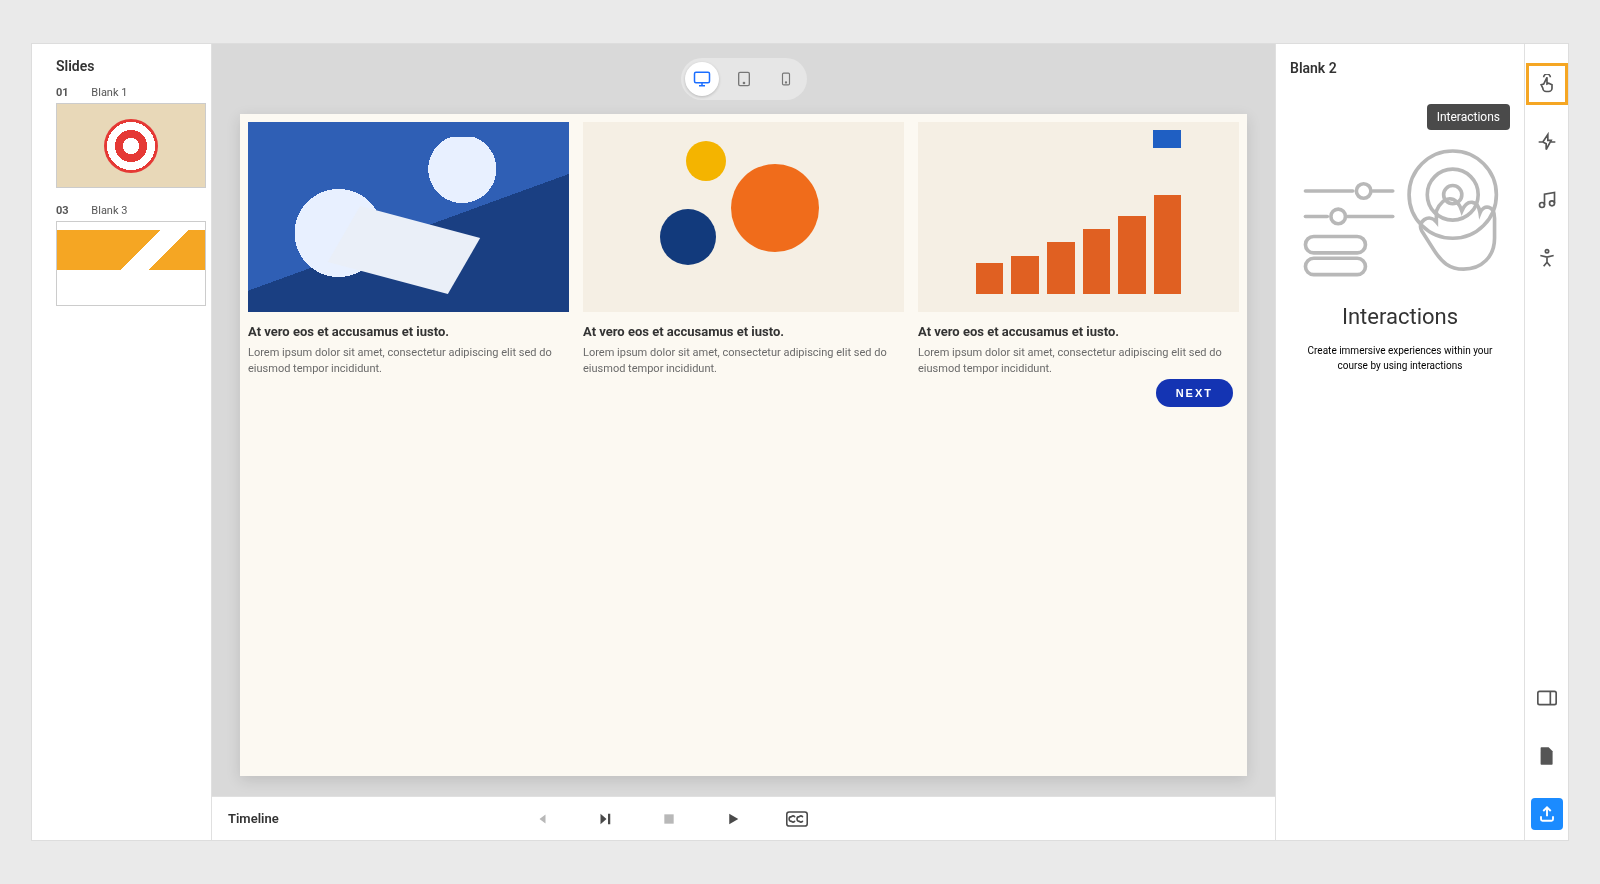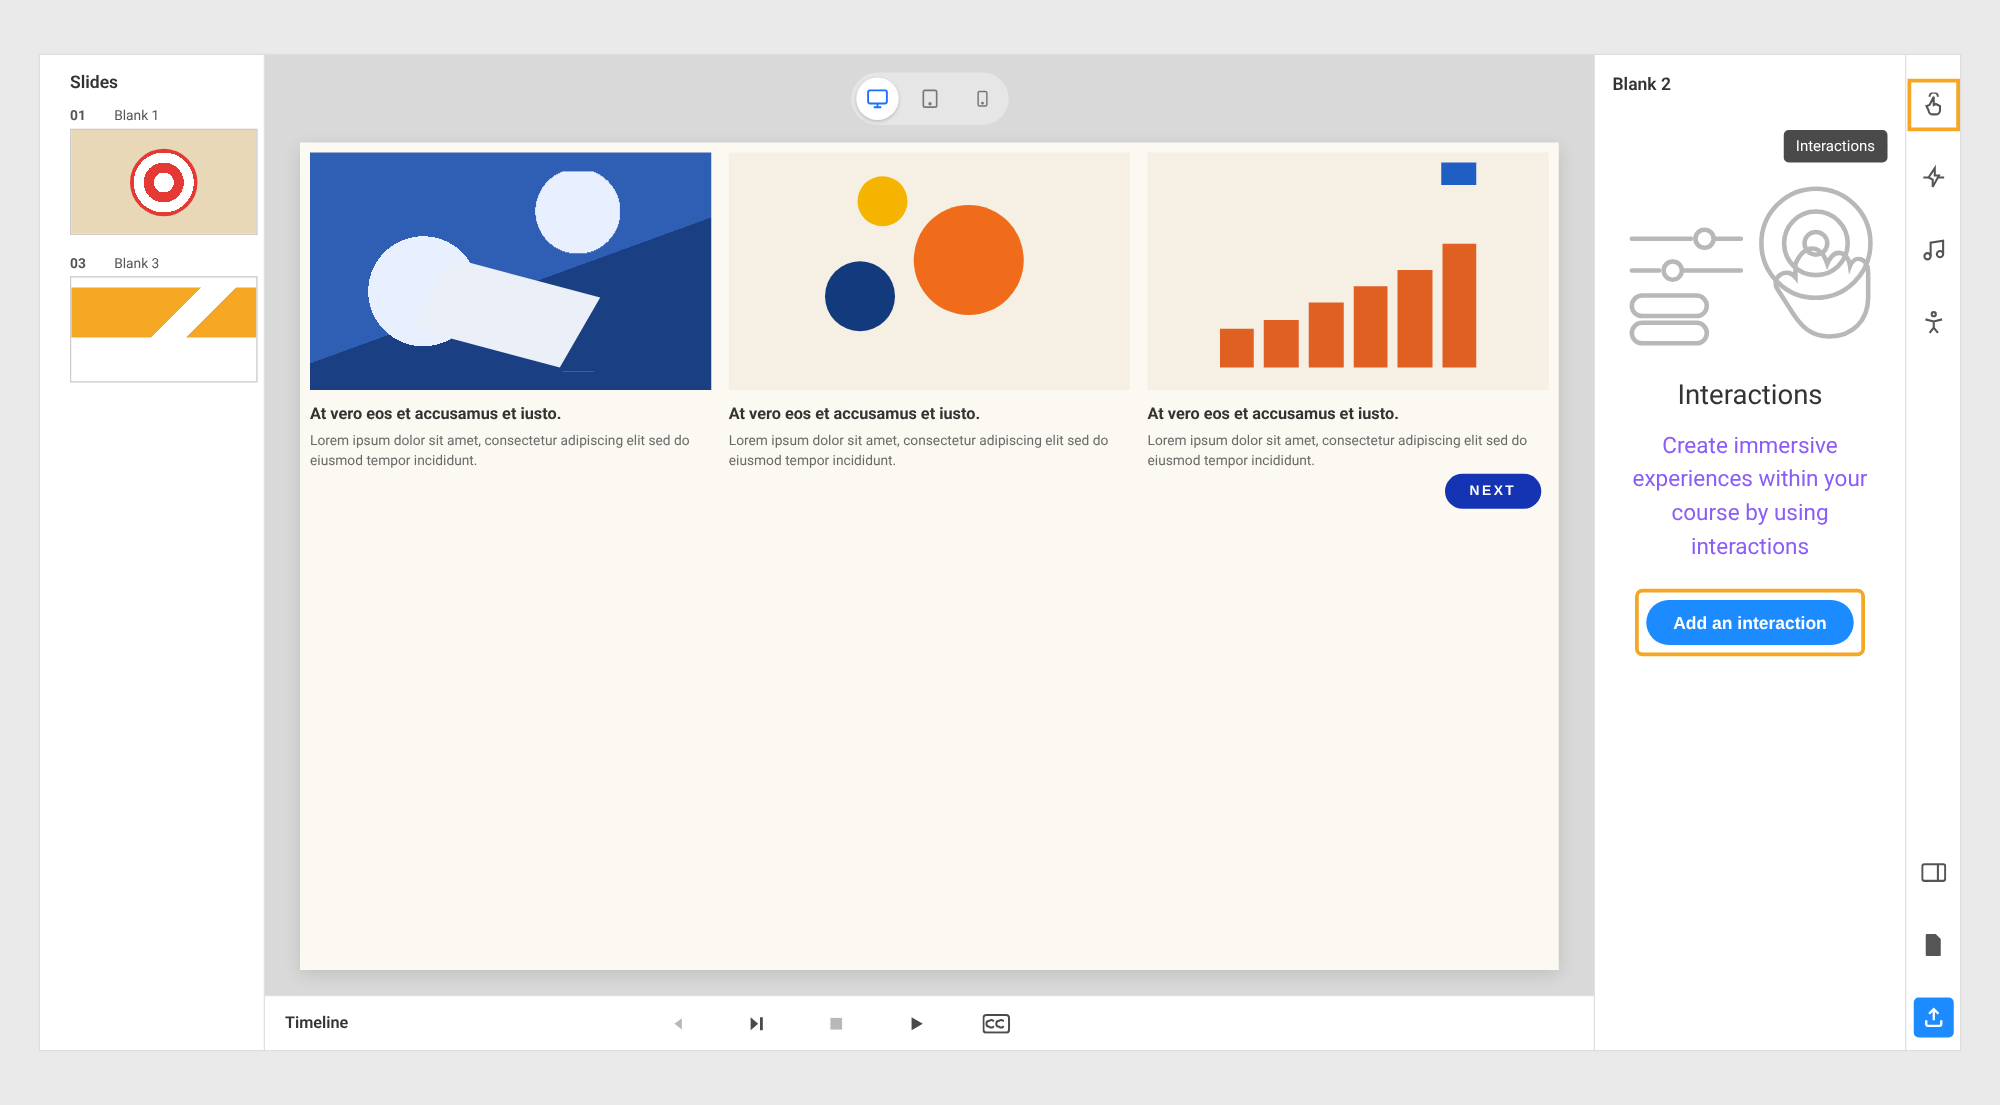--- a/index.html
+++ b/index.html
@@ -73,21 +73,21 @@
   
   .right-panel { width:292px; display:flex; }
   .props { flex:1; padding:16px 14px; text-align:center; color:#333; }
   .props-title { font-size:14px; font-weight:600; text-align:left; margin-bottom:4px; }
   .tooltip {
     position:absolute; right:58px; top:60px; background:#4a4a4a; color:#fff; font-size:12px; padding:6px 10px; border-radius:4px;
   }
   .tooltip::after{content:"";position:absolute;right:-6px;top:50%;transform:translateY(-50%);border:6px solid transparent;border-left-color:#4a4a4a;}
   .hand-illus { margin: 60px auto 18px auto; width:200px;height:150px; color:#b8b8b8; }
   .panel-heading { font-size:22px; font-weight:400; color:#333; margin-bottom:14px; }
-  .panel-desc { font-size:18px; color:#8b5cf6; line-height:1.5; padding:0 10px; margin-bottom:20px; }
+  .panel-desc { font-size:10px; color:#000000; line-height:1.5; padding:0 10px; margin-bottom:20px; }
   .add-btn-wrap { display:inline-block; padding:6px; border:3px solid #f5a623; border-radius:6px; }
   .add-btn { background:#1b8bff; color:#fff; border:none; border-radius:20px; padding:10px 22px; font-size:14px; font-weight:600; cursor:pointer; }
   
   .tool-rail { width:44px; border-left:1px solid #e0e0e0; display:flex; flex-direction:column; align-items:center; padding-top:24px; gap:26px; position:relative; }
   .rail-btn { width:32px;height:32px;display:flex;align-items:center;justify-content:center;color:#555;cursor:pointer;position:relative; }
   .rail-btn.highlight { outline:3px solid #f5a623; outline-offset:2px; background:#fff; }
   .rail-spacer { flex:1; }
   .rail-share { width:32px;height:32px;border-radius:4px;background:#1b8bff;color:#fff;display:flex;align-items:center;justify-content:center;margin-bottom:10px;cursor:pointer; }
   
   .timeline-bar { height:44px; border-top:1px solid #e0e0e0; display:flex; align-items:center; padding:0 16px; gap:40px; background:#fff; }
@@ -230,23 +230,20 @@
             <line x1="80" y1="58" x2="102" y2="58"></line>
           <line x1="6" y1="86" x2="30" y2="86"></line>
             <circle cx="42" cy="86" r="8"></circle>
             <line x1="52" y1="86" x2="102" y2="86"></line>
           <rect x="6" y="108" width="66" height="18" rx="9"></rect>
             <rect x="6" y="132" width="66" height="18" rx="9"></rect>
         </svg>
 
         <div class="panel-heading">Interactions</div>
         <div class="panel-desc">Create immersive experiences within your course by using interactions</div>
-        <span class="add-btn-wrap">
-          <button class="add-btn">Add an interaction</button>
-        </span>
       </div>
 
       <div class="tool-rail">
         <div class="rail-btn highlight">
           <svg width="20" height="20" viewBox="0 0 24 24" fill="none" stroke="currentColor" stroke-width="2">
               <path d="M8 4a4 4 0 0 1 8 0M12 4v8l2-1 2 1 2 1v4a4 4 0 0 1-4 4h-3a4 4 0 0 1-4-4l-2-4 3-1z"></path>
             </svg>
         </div>
         <div class="rail-btn">
           <svg width="20" height="20" viewBox="0 0 24 24" fill="none" stroke="currentColor" stroke-width="2">

